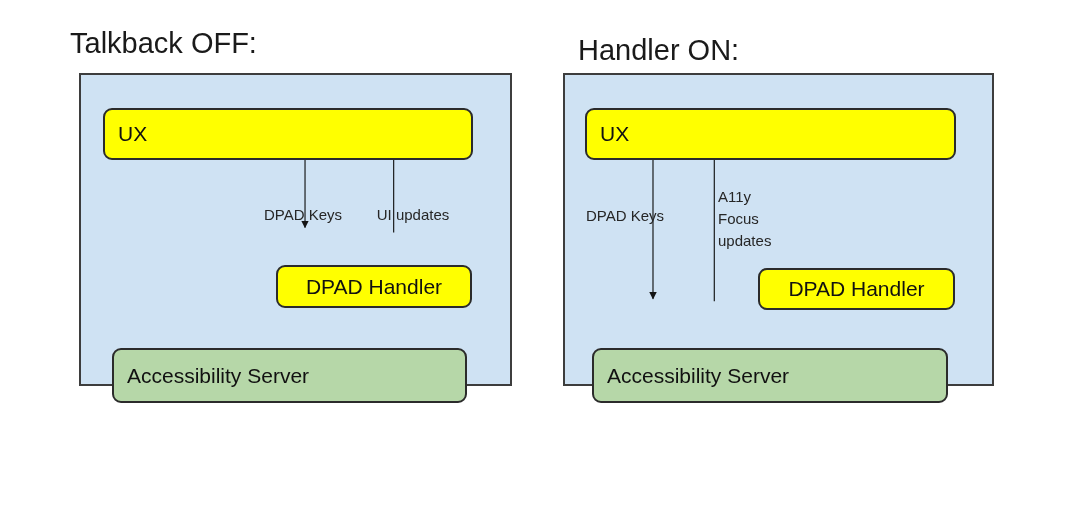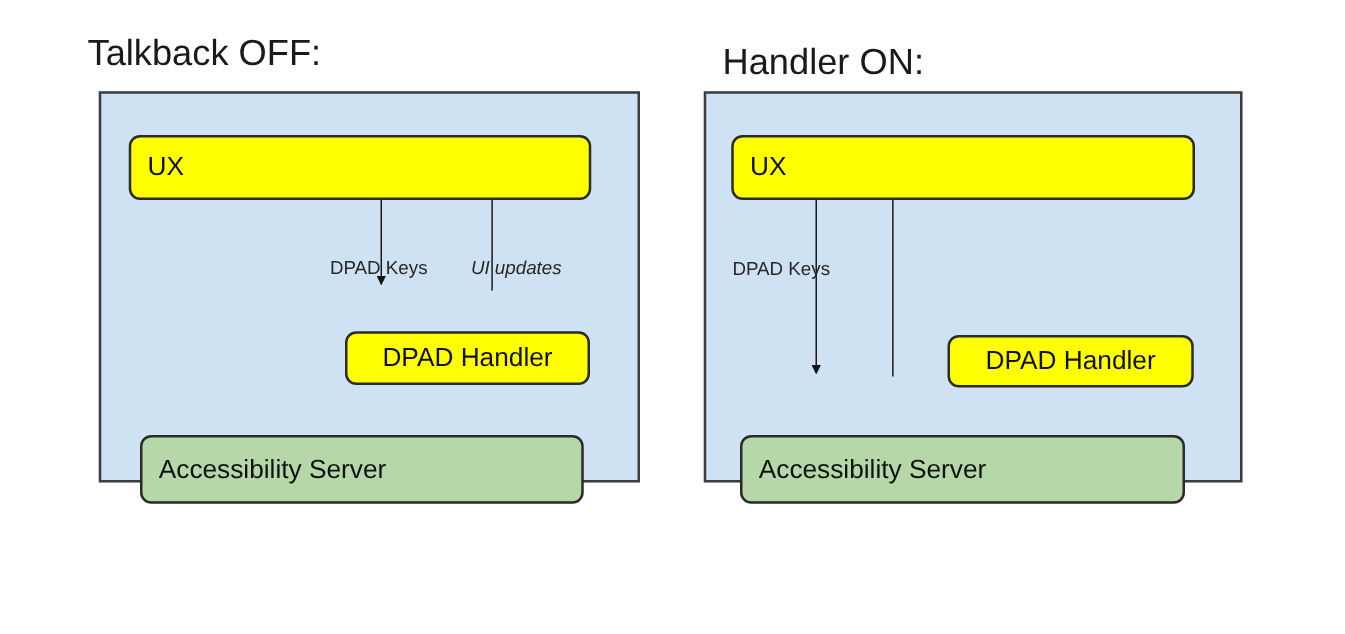--- a/index.html
+++ b/index.html
@@ -76,21 +76,21 @@
     position: absolute;
     font-size: 15px;
     line-height: 17px;
     color: #262626;
     white-space: nowrap;
   }
   .label-center { transform: translateX(-50%); }
   .multiline div { line-height: 22px; }
 
   #panel-off .lbl-down { left: 222px; top: 131px; }
-  #panel-off .lbl-up   { left: 332px; top: 131px; font-style: italic; }
+  #panel-off .lbl-up   { left: 332px; top: 131px; }
   #panel-on  .lbl-down { left: 60px;  top: 132px; }
   #panel-on  .lbl-up   { left: 153px; top: 111px; }
 </style>
 </head>
 <body>
 
 <div class="diagram-title" id="title-off">Talkback OFF:</div>
 <div class="diagram-title" id="title-on">Handler ON:</div>
 
 <div class="panel" id="panel-off">
@@ -138,20 +138,25 @@
       <line class="arrow-line" x1="136" y1="273" x2="136" y2="88" marker-end="url(#ah-on)"></line>
     </g>
   </svg>
 
   <div class="node fill-yellow pad-left ux">
     <span>UX</span>
   </div>
 
   <div class="arrow-label label-center lbl-down">DPAD Keys</div>
 
+  <div class="arrow-label multiline lbl-up">
+    <div>A11y</div>
+    <div>Focus</div>
+    <div>updates</div>
+  </div>
 
   <div class="node fill-yellow centered handler">
     <span>DPAD Handler</span>
   </div>
 
   <div class="node fill-green pad-left server">
     <span>Accessibility Server</span>
   </div>
 </div>
 

